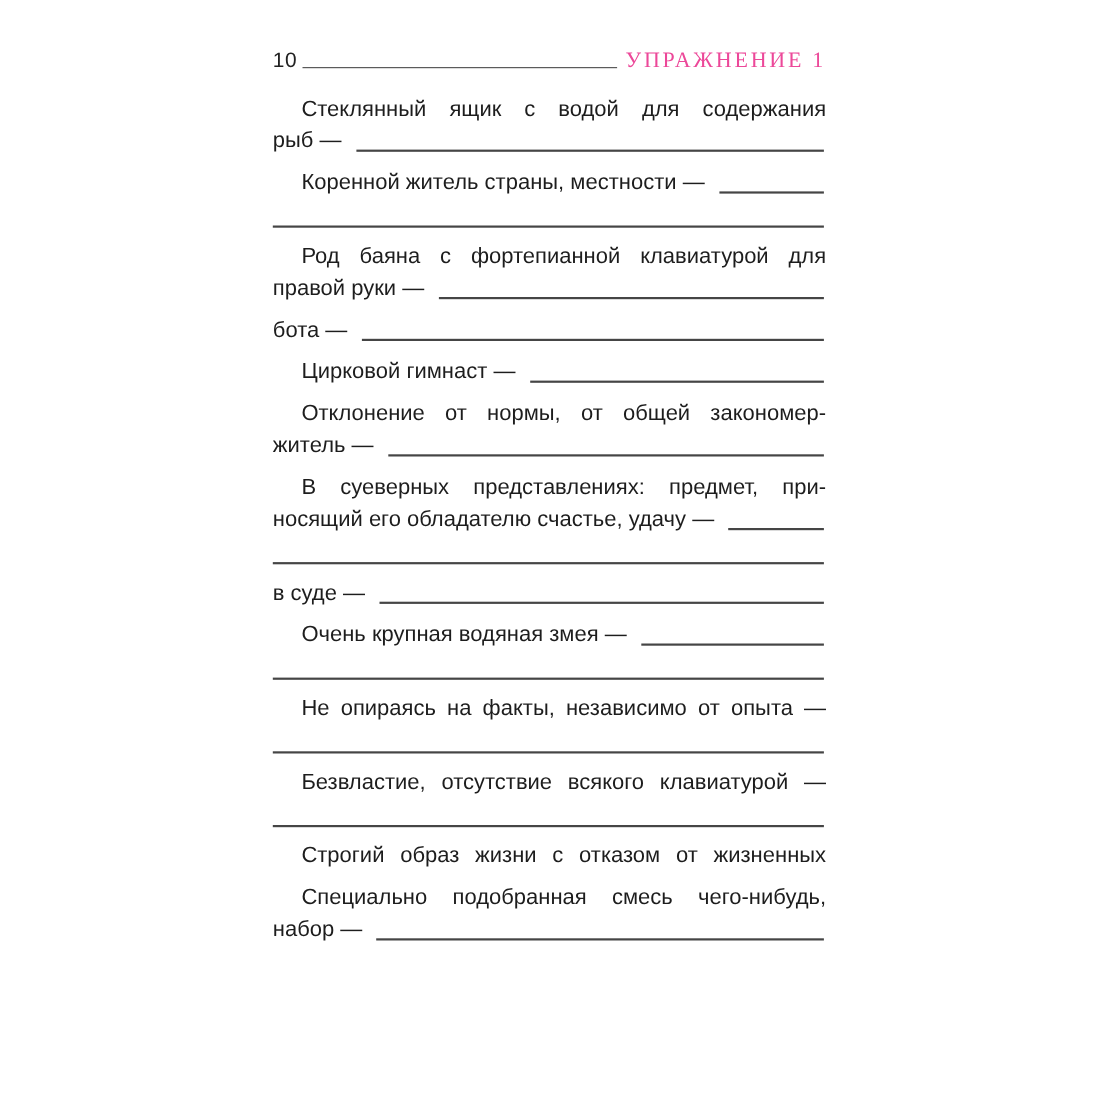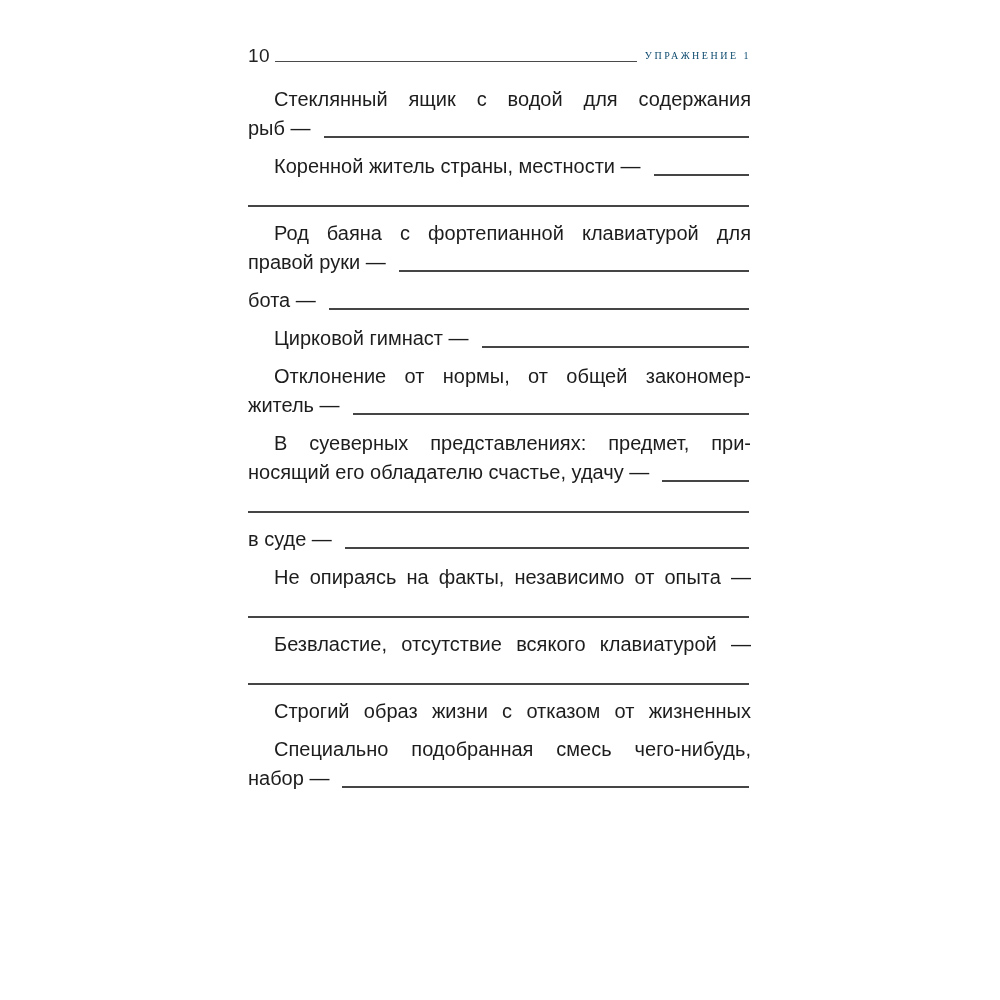--- a/index.html
+++ b/index.html
@@ -33,24 +33,24 @@
   }
   .header-rule {
     flex: 1;
     border-bottom: 1.5px solid #4a4a4a;
     margin: 0 8px 3px 5px;
     height: 0;
     align-self: flex-end;
   }
   .header-title {
     font-family: "Liberation Serif", serif;
-    font-size: 10px;
+    font-size: 20px;
     line-height: 19px;
     letter-spacing: 2.5px;
-    color: #0c4a6e;
+    color: #ec4899;
     white-space: nowrap;
   }
   
   .item { margin-top: 9px; }
   .item:first-child { margin-top: 3px; }
   .line {
     font-size: 20px;
     line-height: 29px;
     color: #1d1d1d;
     text-align: center;
@@ -143,20 +143,29 @@
             <div class="blank-full"></div>
           </div>
         </div>
         <div class="item">
           <div class="line flexline">
             <span class="txt">в суде —</span>
             <span class="blank-fill"></span>
           </div>
         </div>
         <div class="item">
+          <div class="line flexline ind">
+            <span class="txt">Очень крупная водяная змея —</span>
+            <span class="blank-fill"></span>
+          </div>
+          <div class="line blank-full-row">
+            <div class="blank-full"></div>
+          </div>
+        </div>
+        <div class="item">
           <div class="line justify ind">Не опираясь на факты, независимо от опыта —</div>
           <div class="line blank-full-row">
             <div class="blank-full"></div>
           </div>
         </div>
         <div class="item">
           <div class="line justify ind">Безвластие, отсутствие всякого клавиатурой —</div>
           <div class="line blank-full-row">
             <div class="blank-full"></div>
           </div>

